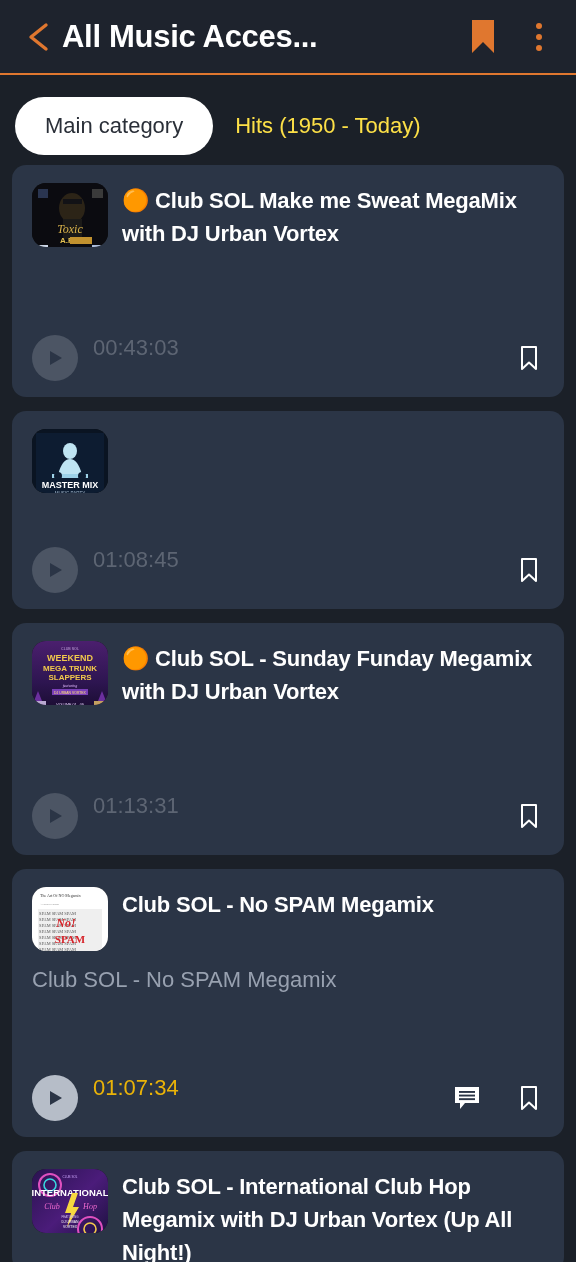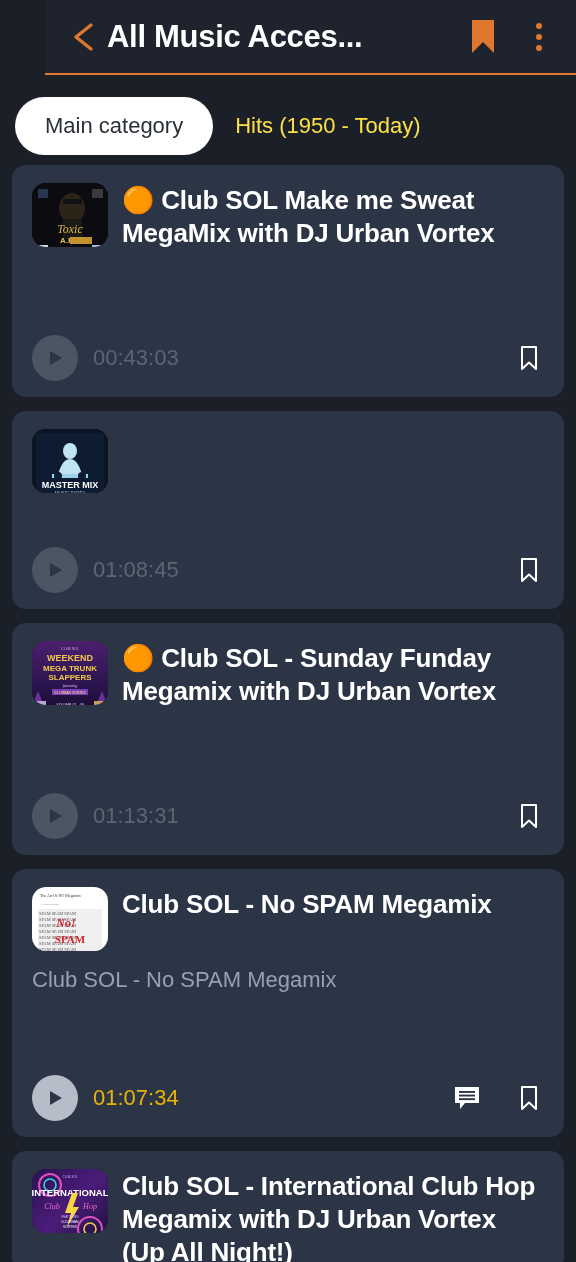--- a/index.html
+++ b/index.html
@@ -12,21 +12,20 @@
   .app { width:576px; height:1262px; position:relative; background:#1b2028; display:flex; flex-direction:column; }
 
   
   .header {
     height:75px; flex:0 0 75px;
     background:#1e232d;
     display:flex; align-items:center;
     padding:0 14px 0 18px;
     border-bottom:2px solid #e0772f;
     position:relative;
-    margin-left:45px;
   }
   .back-btn { width:38px; height:44px; display:flex; align-items:center; justify-content:center; flex:0 0 38px; }
   .back-btn svg { display:block; }
   .header-title {
     flex:1 1 auto; margin-left:6px;
     color:#ffffff; font-size:31px; font-weight:bold;
     letter-spacing:-0.3px; white-space:nowrap; overflow:hidden;
   }
   .header-actions { display:flex; align-items:center; gap:10px; flex:0 0 auto; }
   .icon-btn { width:46px; height:50px; display:flex; align-items:center; justify-content:center; }
@@ -57,28 +56,28 @@
     flex:0 0 auto; position:relative;
   }
   .card-top { display:flex; gap:14px; align-items:flex-start; }
   .thumb {
     width:76px; height:64px; flex:0 0 76px;
     border-radius:14px; overflow:hidden; position:relative;
     background:#111;
   }
   .thumb svg { display:block; width:76px; height:76px; }
   .card-title {
-    color:#ffffff; font-size:26px; font-weight:bold;
+    color:#ffffff; font-size:22px; font-weight:bold;
     line-height:33px; letter-spacing:-0.2px; padding-top:1px;
   }
   .emoji { color:#ec7f3c; }
   .card-sub { color:#98a1b0; font-size:22px; line-height:30px; margin:14px 0 0 0; }
 
   .card-footer {
-    display:flex; align-items:center;
+    display:flex; 
     margin-top:auto; padding:18px 0 16px 0;
     min-height:68px;
   }
   .play {
     width:46px; height:46px; border-radius:50%;
     display:flex; align-items:center; justify-content:center; flex:0 0 46px;
   }
   .play.dim { background:#4c5564; }
   .play.bright { background:#b6bdc8; }
   .play.dim svg path { fill:#2b3546; }

